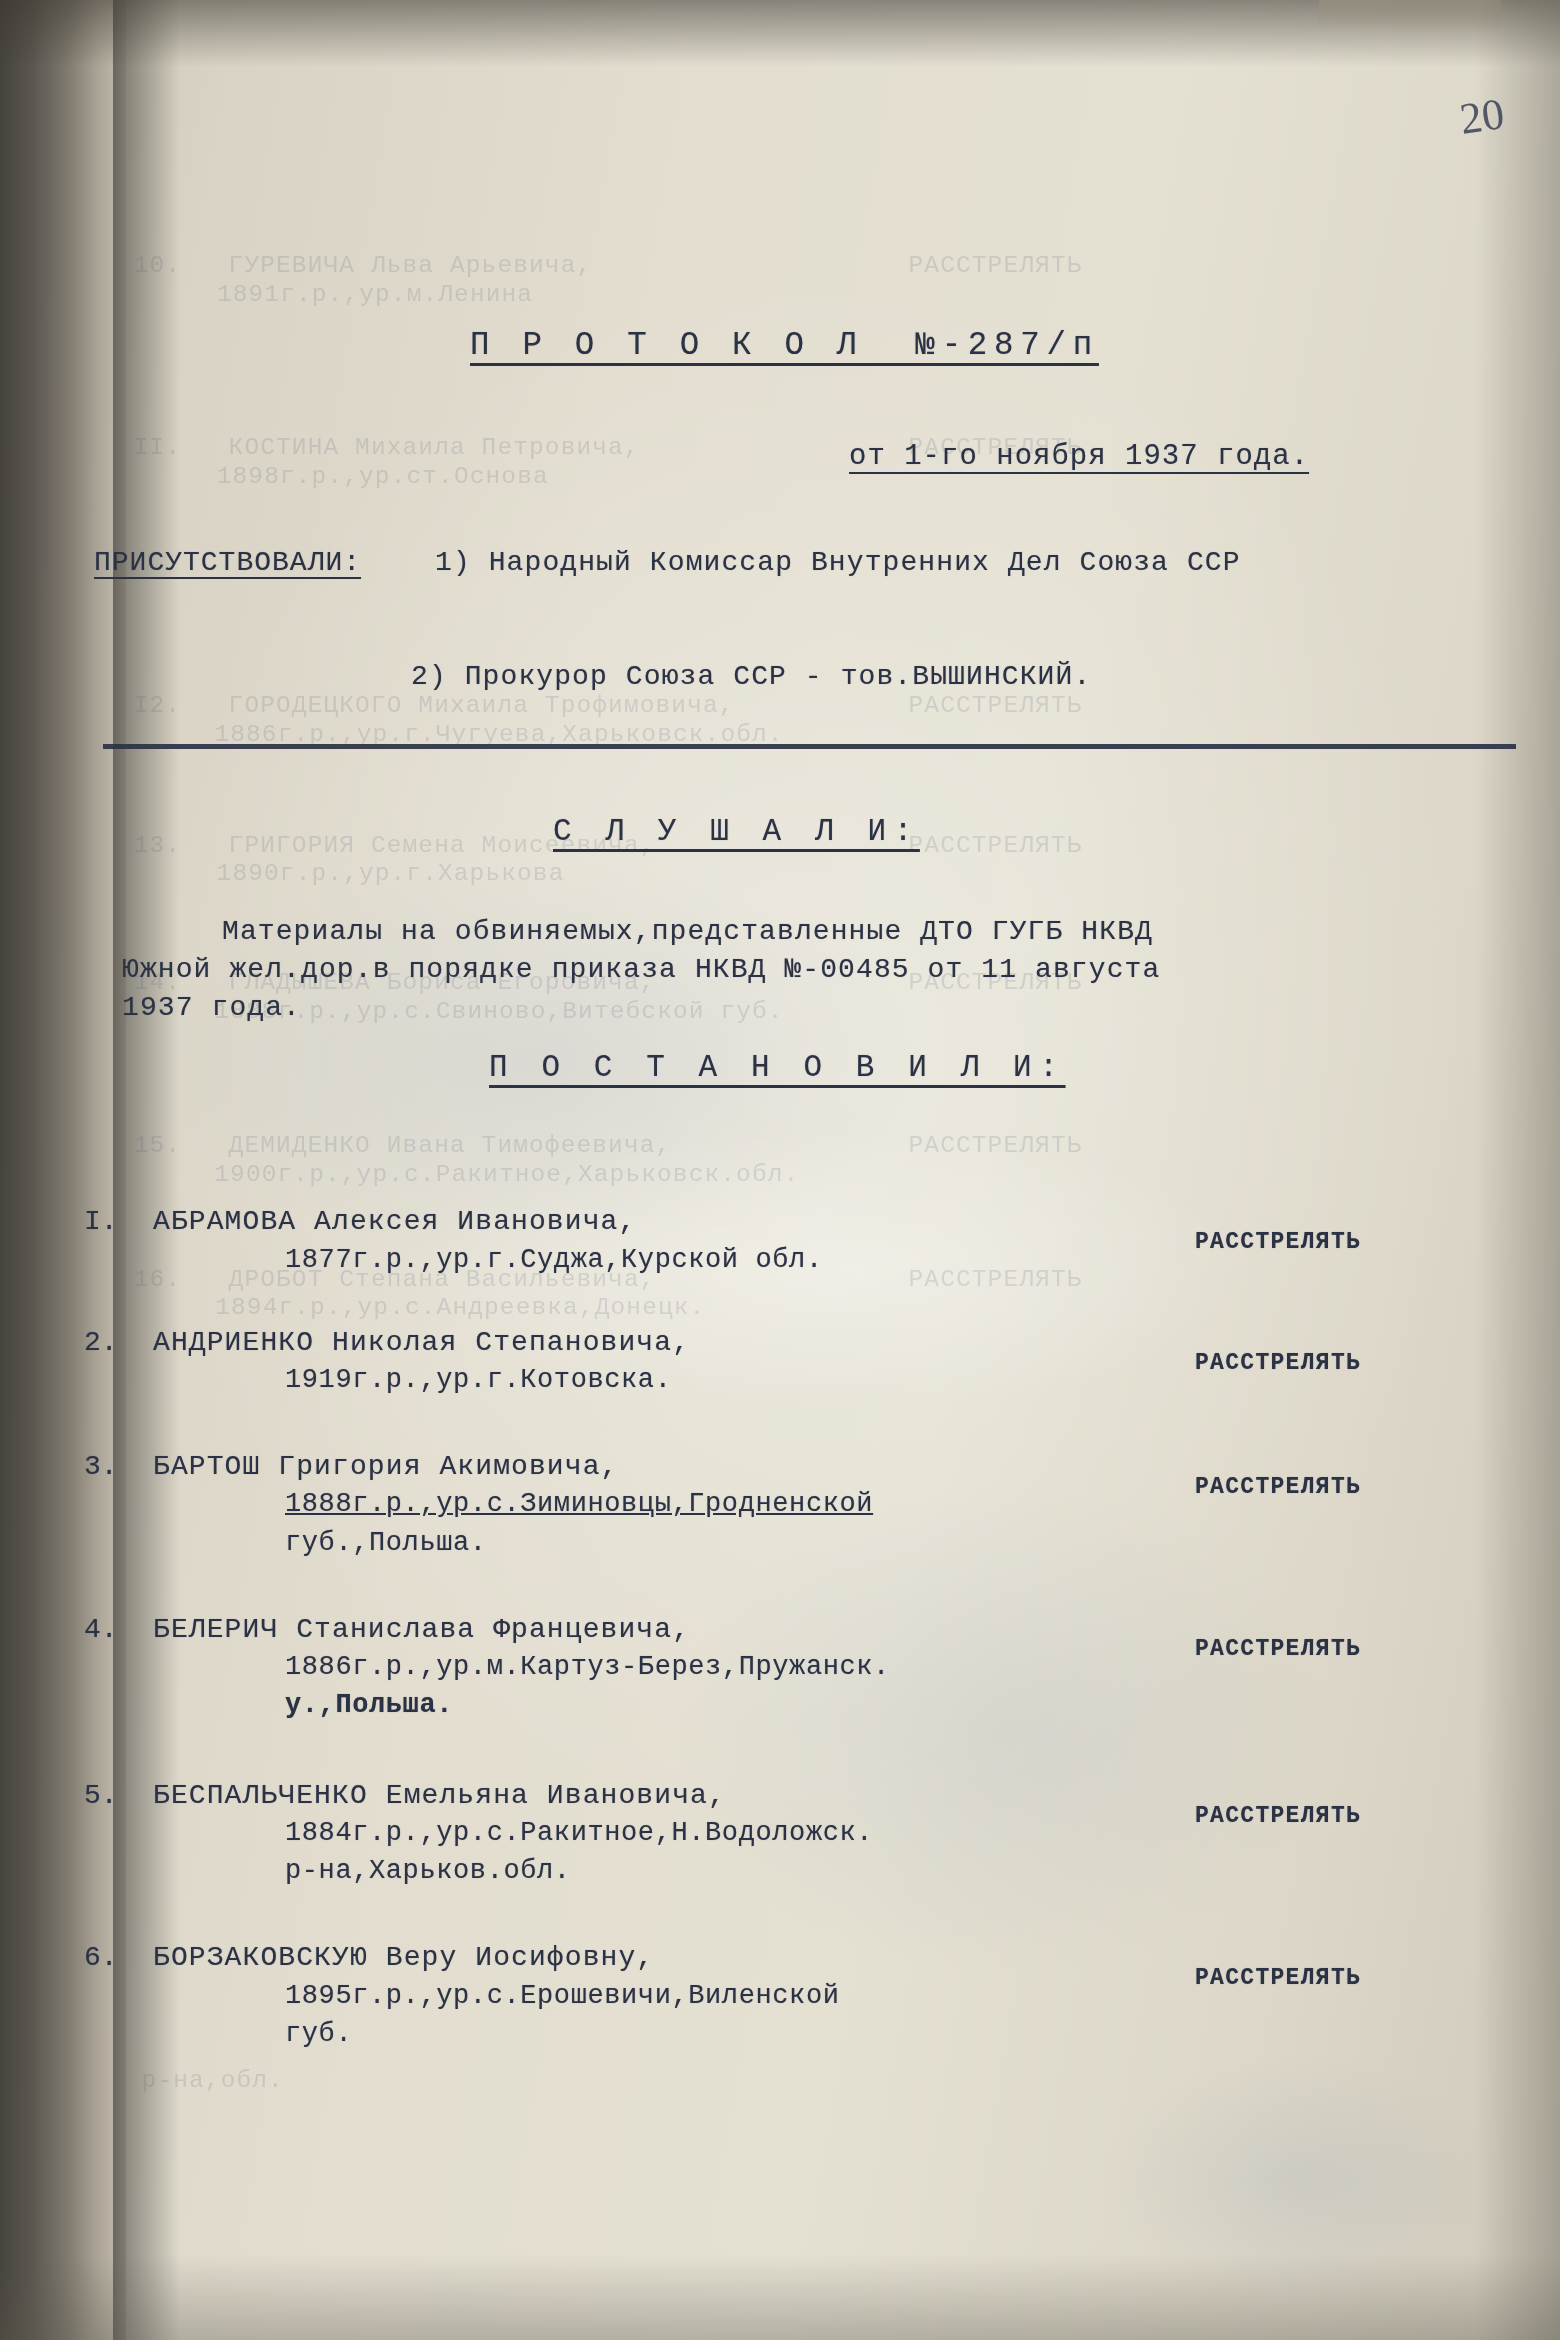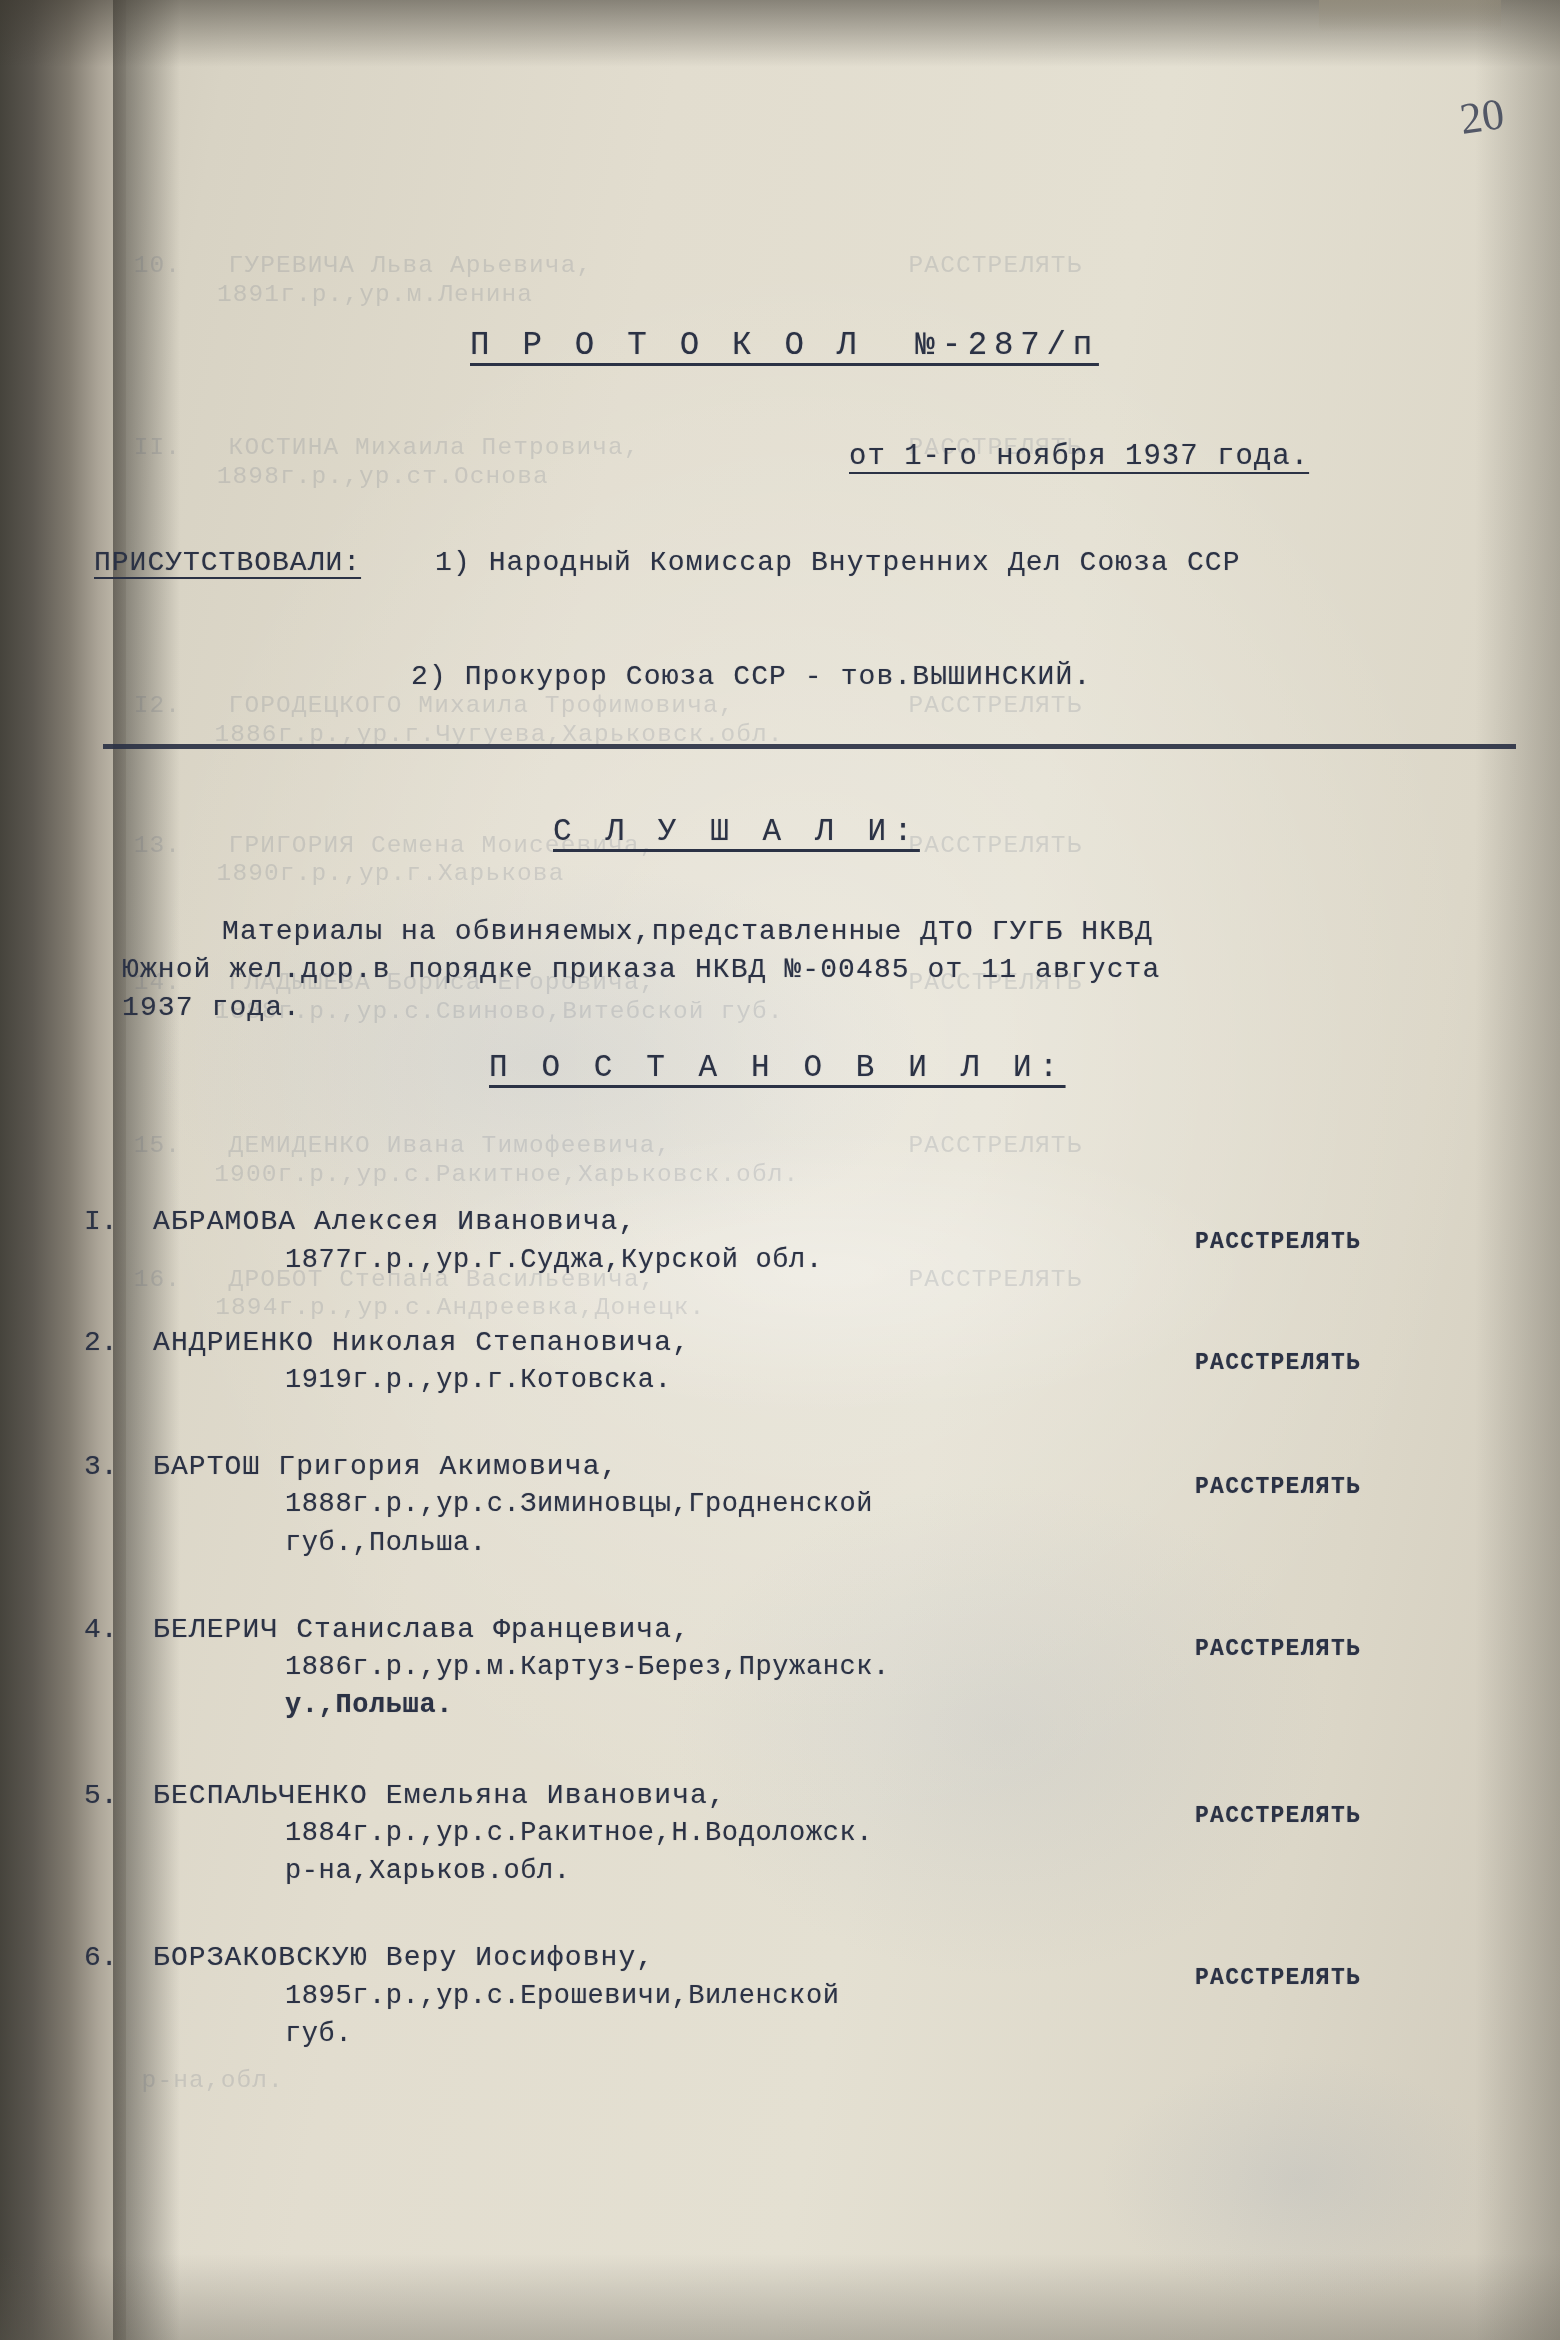--- a/index.html
+++ b/index.html
@@ -196,21 +196,21 @@
   <div class="ink entry-sub" style="left:285px; top:1245px;">1877г.р.,ур.г.Суджа,Курской обл.</div>
   <div class="ink verdict" style="left:1195px; top:1229px;">РАССТРЕЛЯТЬ</div>
 
   <div class="ink entry-num" style="left:84px; top:1327px;">2.</div>
   <div class="ink entry-name" style="left:153px; top:1327px;">АНДРИЕНКО Николая Степановича,</div>
   <div class="ink entry-sub" style="left:285px; top:1365px;">1919г.р.,ур.г.Котовска.</div>
   <div class="ink verdict" style="left:1195px; top:1350px;">РАССТРЕЛЯТЬ</div>
 
   <div class="ink entry-num" style="left:84px; top:1451px;">3.</div>
   <div class="ink entry-name" style="left:153px; top:1451px;">БАРТОШ Григория Акимовича,</div>
-  <div class="ink entry-sub" style="left:285px; top:1489px;">1888г.р.,ур.с.Зиминовцы,Гродненской</div>
+  <div class="ink entry-sub" style="left:285px; top:1489px;text-decoration:underline;">1888г.р.,ур.с.Зиминовцы,Гродненской</div>
   <div class="ink entry-sub" style="left:285px; top:1528px;">губ.,Польша.</div>
   <div class="ink verdict" style="left:1195px; top:1474px;">РАССТРЕЛЯТЬ</div>
 
   <div class="ink entry-num" style="left:84px; top:1614px;">4.</div>
   <div class="ink entry-name" style="left:153px; top:1614px;">БЕЛЕРИЧ Станислава Францевича,</div>
   <div class="ink entry-sub" style="left:285px; top:1652px;">1886г.р.,ур.м.Картуз-Берез,Пружанск.</div>
   <div class="ink entry-sub" style="left:285px; top:1690px;font-weight:bold;">у.,Польша.</div>
   <div class="ink verdict" style="left:1195px; top:1636px;">РАССТРЕЛЯТЬ</div>
 
   <div class="ink entry-num" style="left:84px; top:1780px;">5.</div>

